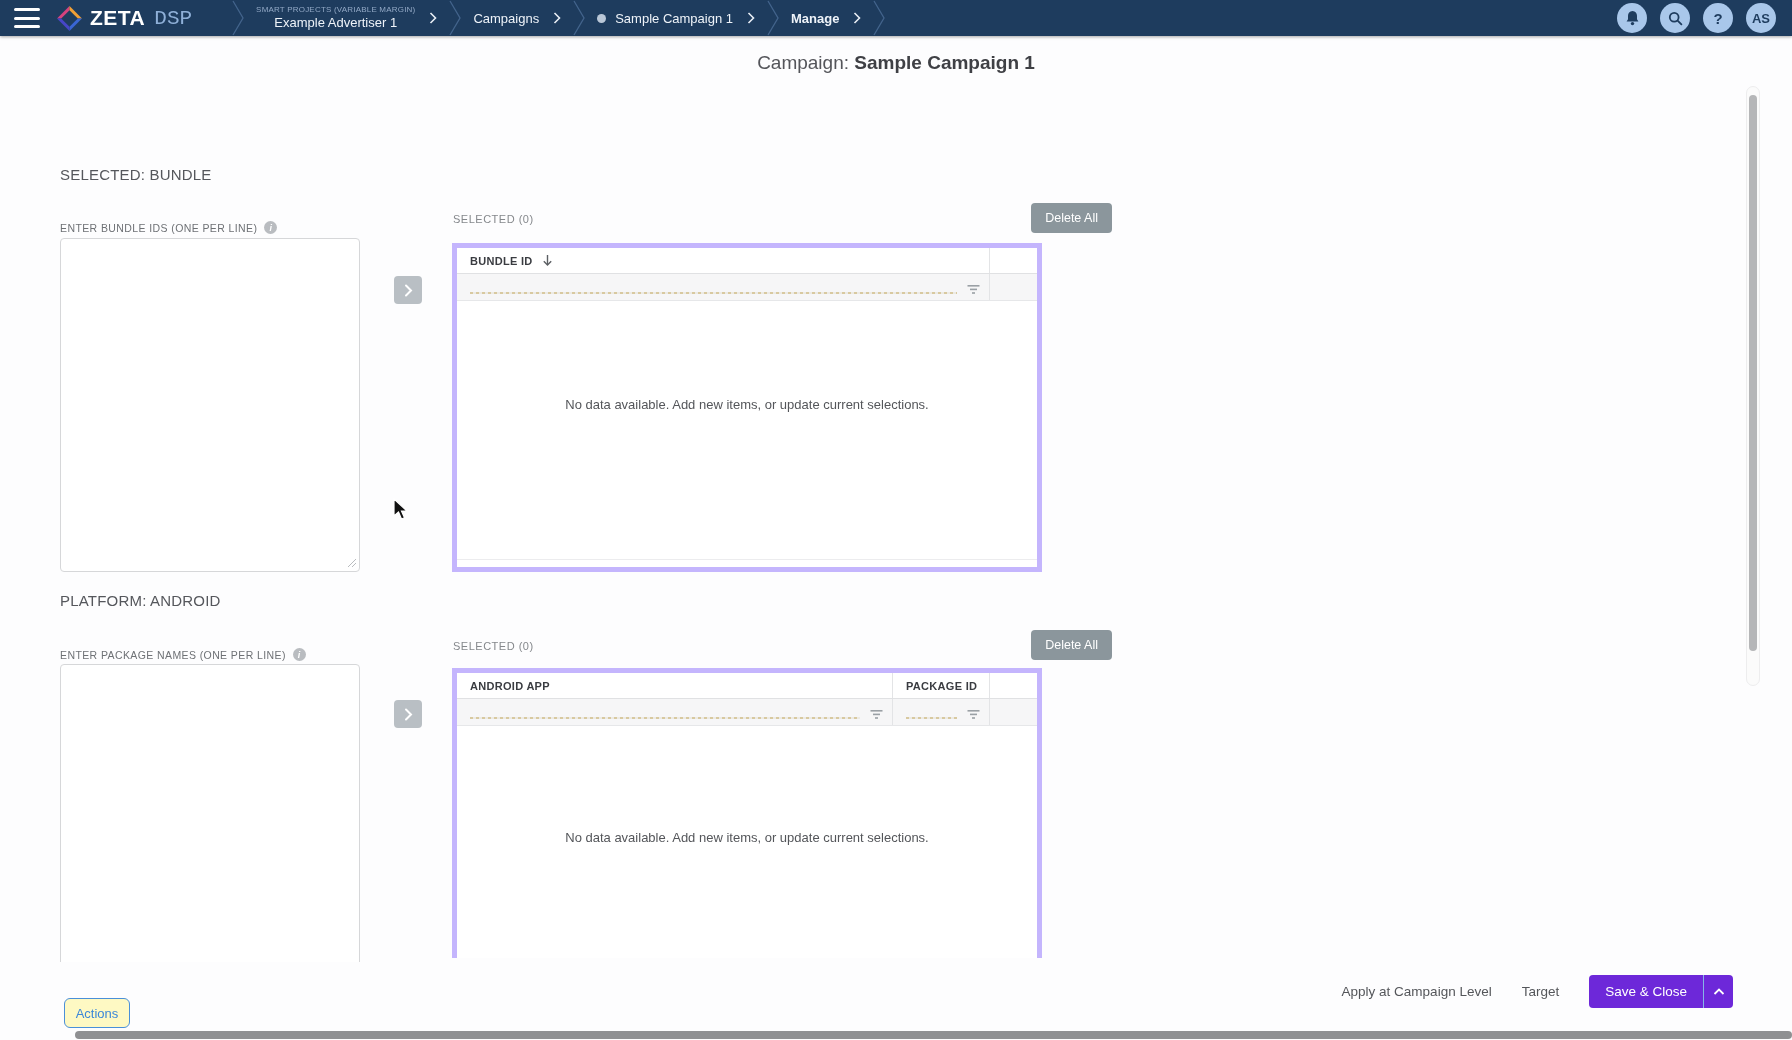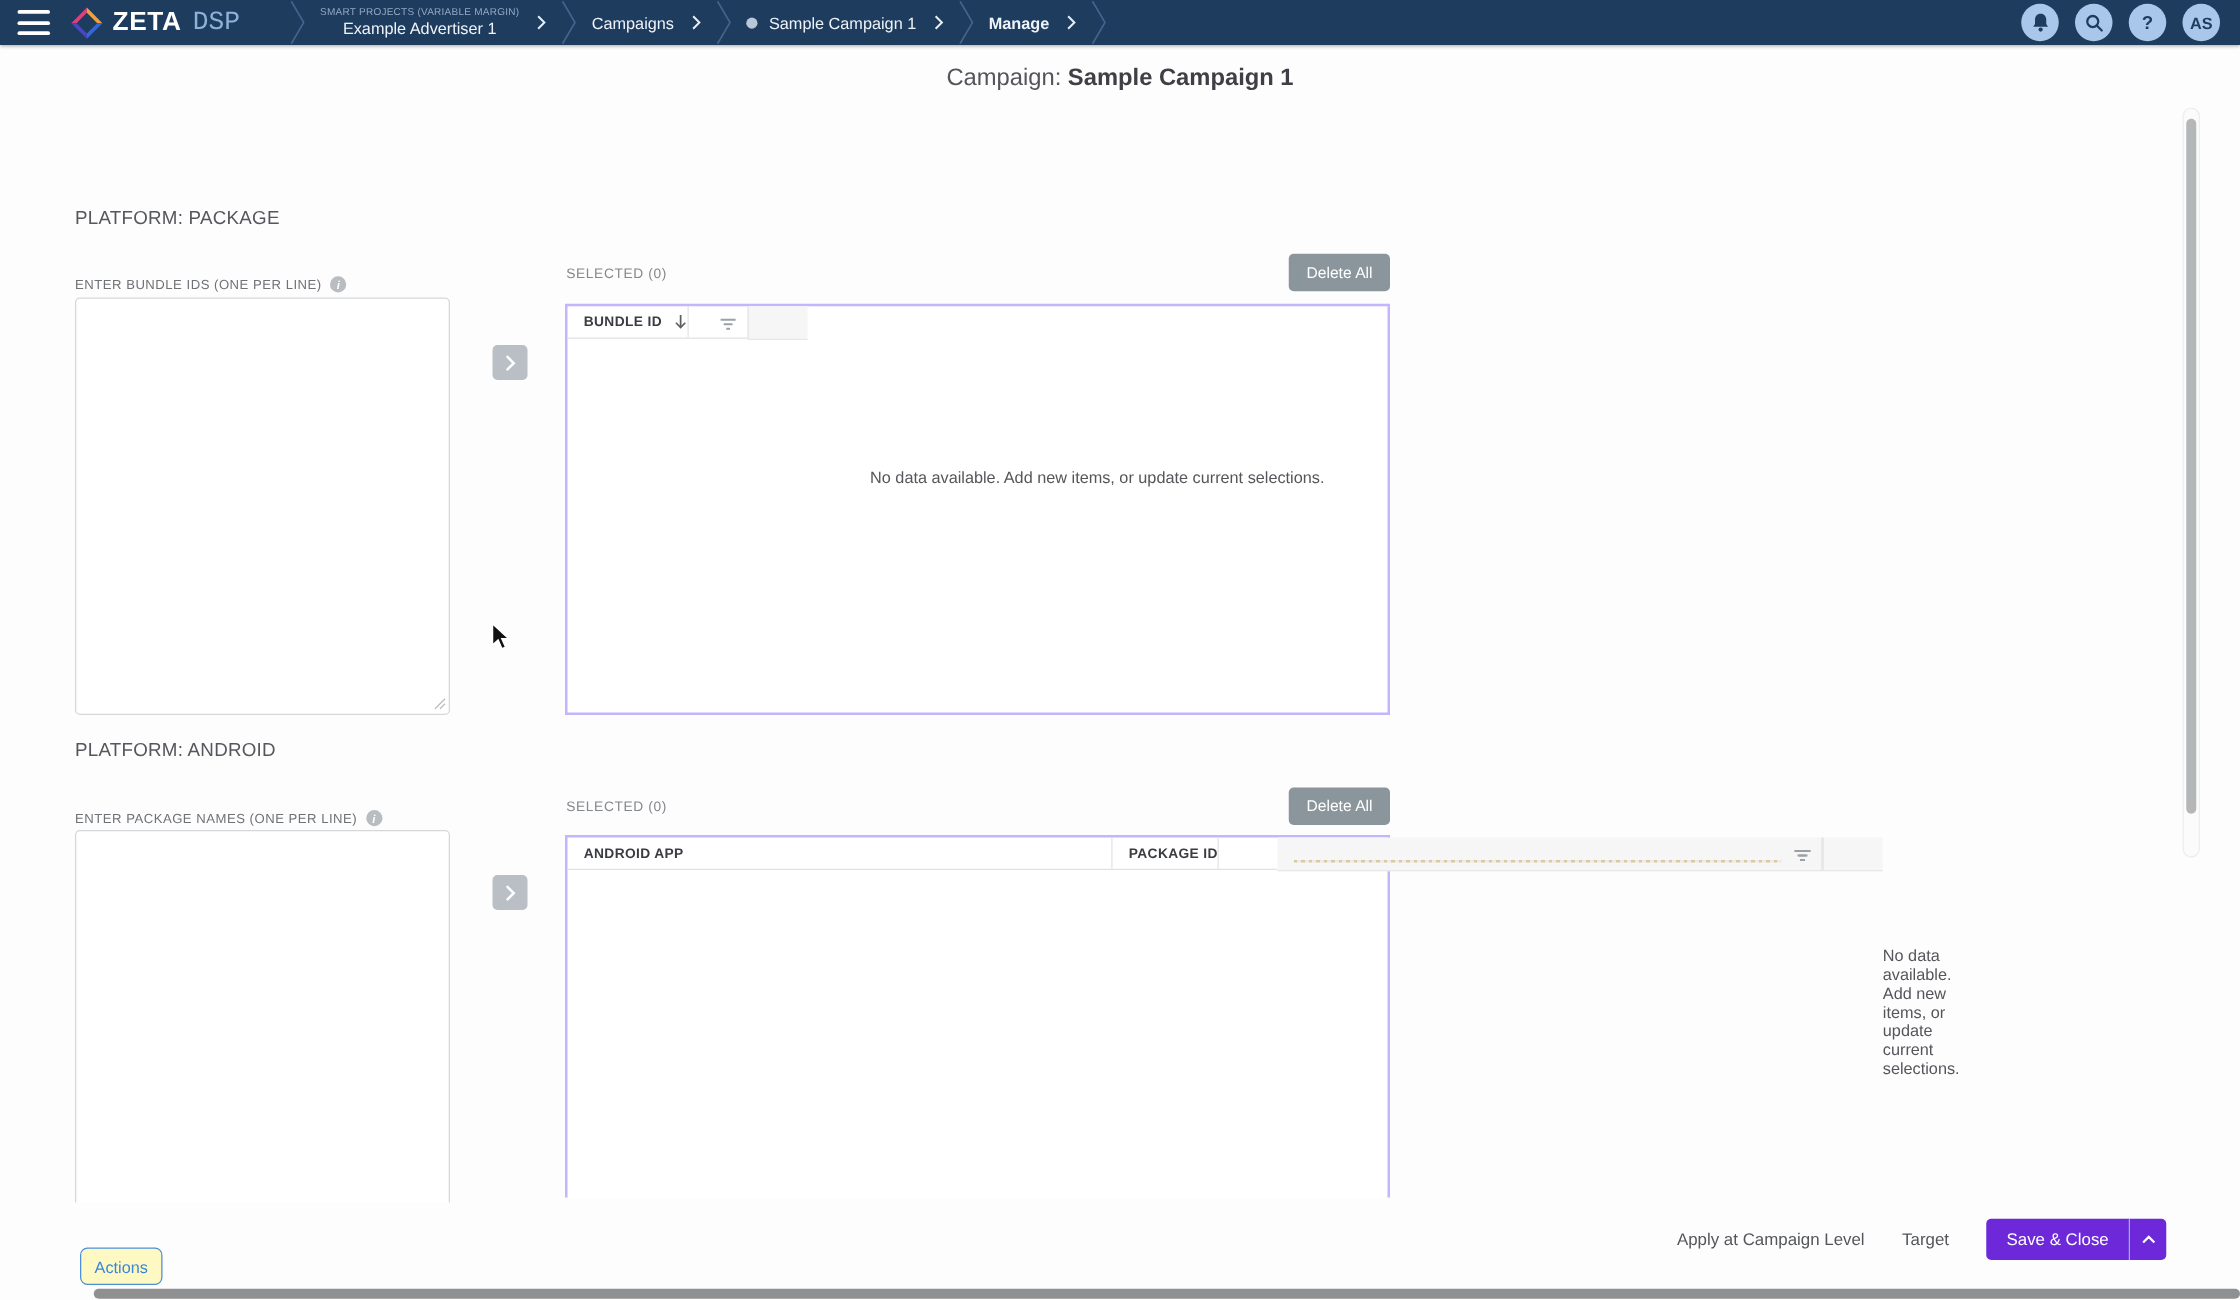--- a/index.html
+++ b/index.html
@@ -47,21 +47,21 @@
 
   .transfer-btn { position:absolute; width:28px; height:28px; background:#b9bfc4; border-radius:4px; border:none;
                   display:flex; align-items:center; justify-content:center; cursor:pointer; }
 
   
   .panel { position:absolute; left:452px; width:660px; }
   .panel-head { position:relative; }
   .selected-label { position:absolute; left:1px; font-size:11px; color:#85888c; letter-spacing:.5px; }
   .delete-btn { position:absolute; right:0; top:0; height:30px; padding:0 14px; background:#8b969c; color:#fff;
                 border:none; border-radius:4px; font-size:12.5px; font-family:"Liberation Sans",sans-serif; cursor:pointer; }
-  .tbl { position:absolute; left:0; width:660px; border:2px solid #c4b5fd; background:#fff; display:flex; flex-direction:row; }
+  .tbl { position:absolute; left:0; width:590px; border:5px solid #c4b5fd; background:#fff; display:flex; flex-direction:column; }
   .tbl-header { height:26px; display:flex; border-bottom:1px solid #e0e1e3; align-items:center; flex:none; }
   .th { display:flex; align-items:center; padding-left:13px; font-size:11px; font-weight:bold; color:#3a3c41; letter-spacing:.3px; height:100%; }
   .th .sort { margin-left:9px; display:flex; align-items:center; }
   .action-col { width:48px; height:100%; border-left:1px solid #e3e4e6; flex:none; }
   .tbl-filter { height:27px; display:flex; background:#f6f6f7; border-bottom:1px solid #e6e7e9; flex:none; }
   .fcell { position:relative; height:100%; }
   .fline { position:absolute; left:13px; right:32px; bottom:6px; height:2px;
            background:repeating-linear-gradient(90deg,#d8c9a0 0 3px,#eceae4 3px 6px); }
   .ficon { position:absolute; right:9px; top:7px; }
   .tbl-body { flex:1; display:flex; align-items:center; justify-content:center; }
@@ -200,21 +200,21 @@
       </div>
     </div>
   </div>
 
   <div class="page-title">
     <span>Campaign:</span>
     <b>Sample Campaign 1</b>
   </div>
 
 
-  <div class="section-heading" style="top:166px;">PLATFORM: PACKAGE</div>
+  <div class="section-heading" style="top:166px;">SELECTED: BUNDLE</div>
 
   <div class="input-label" style="top:221px;">
     <span>ENTER BUNDLE IDS (ONE PER LINE)</span>
     <span class="info-icon">
         <i>i</i>
       </span>
   </div>
 
   <div class="ta-wrap" style="top:238px; height:334px;">
     <textarea style=""></textarea>

